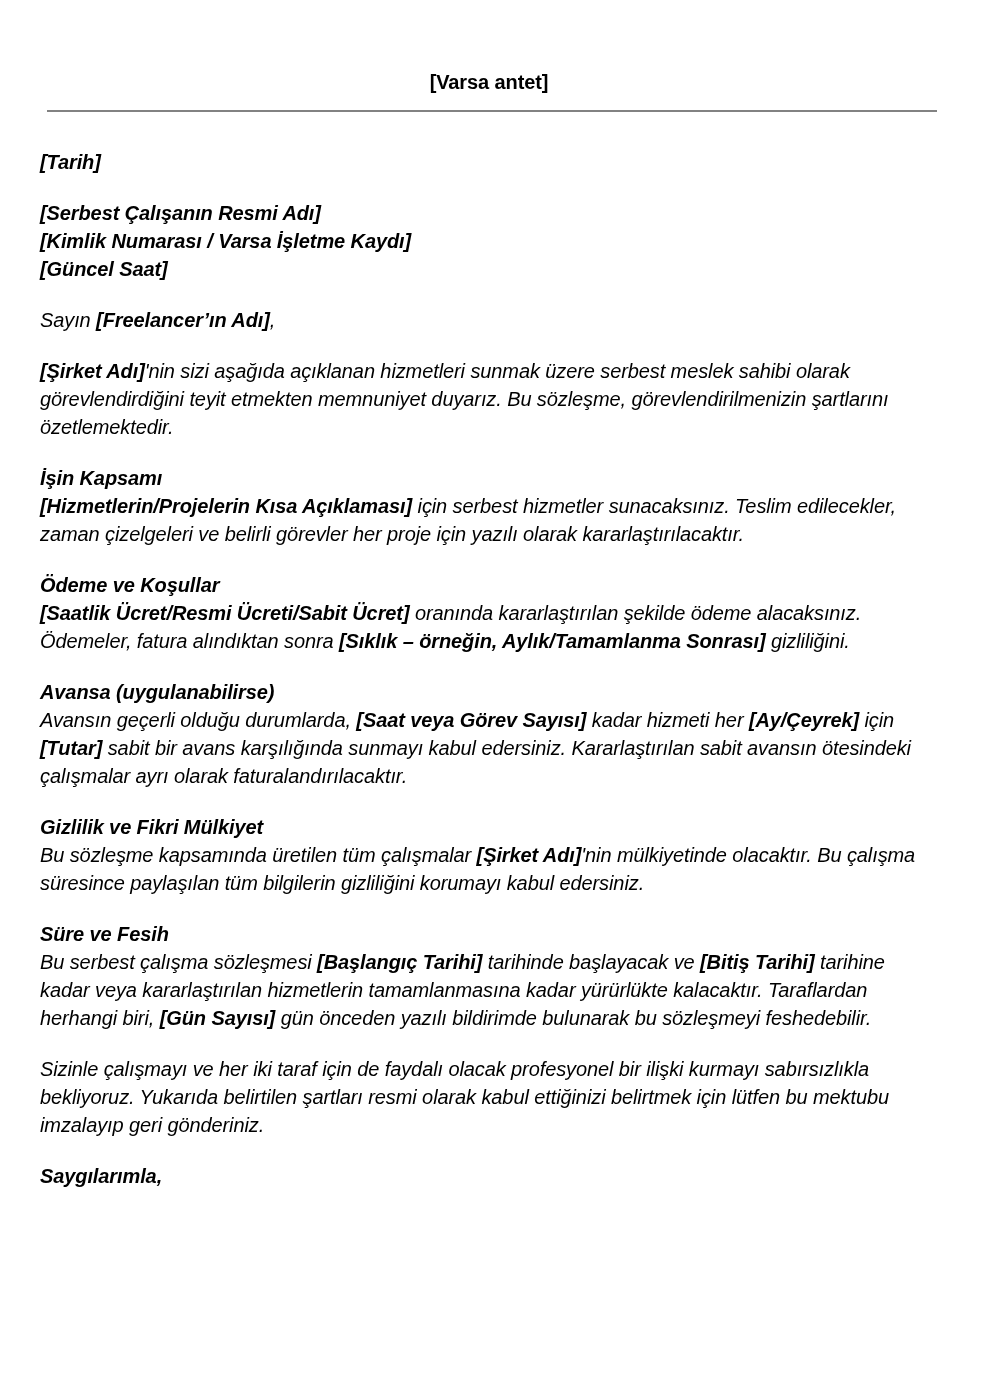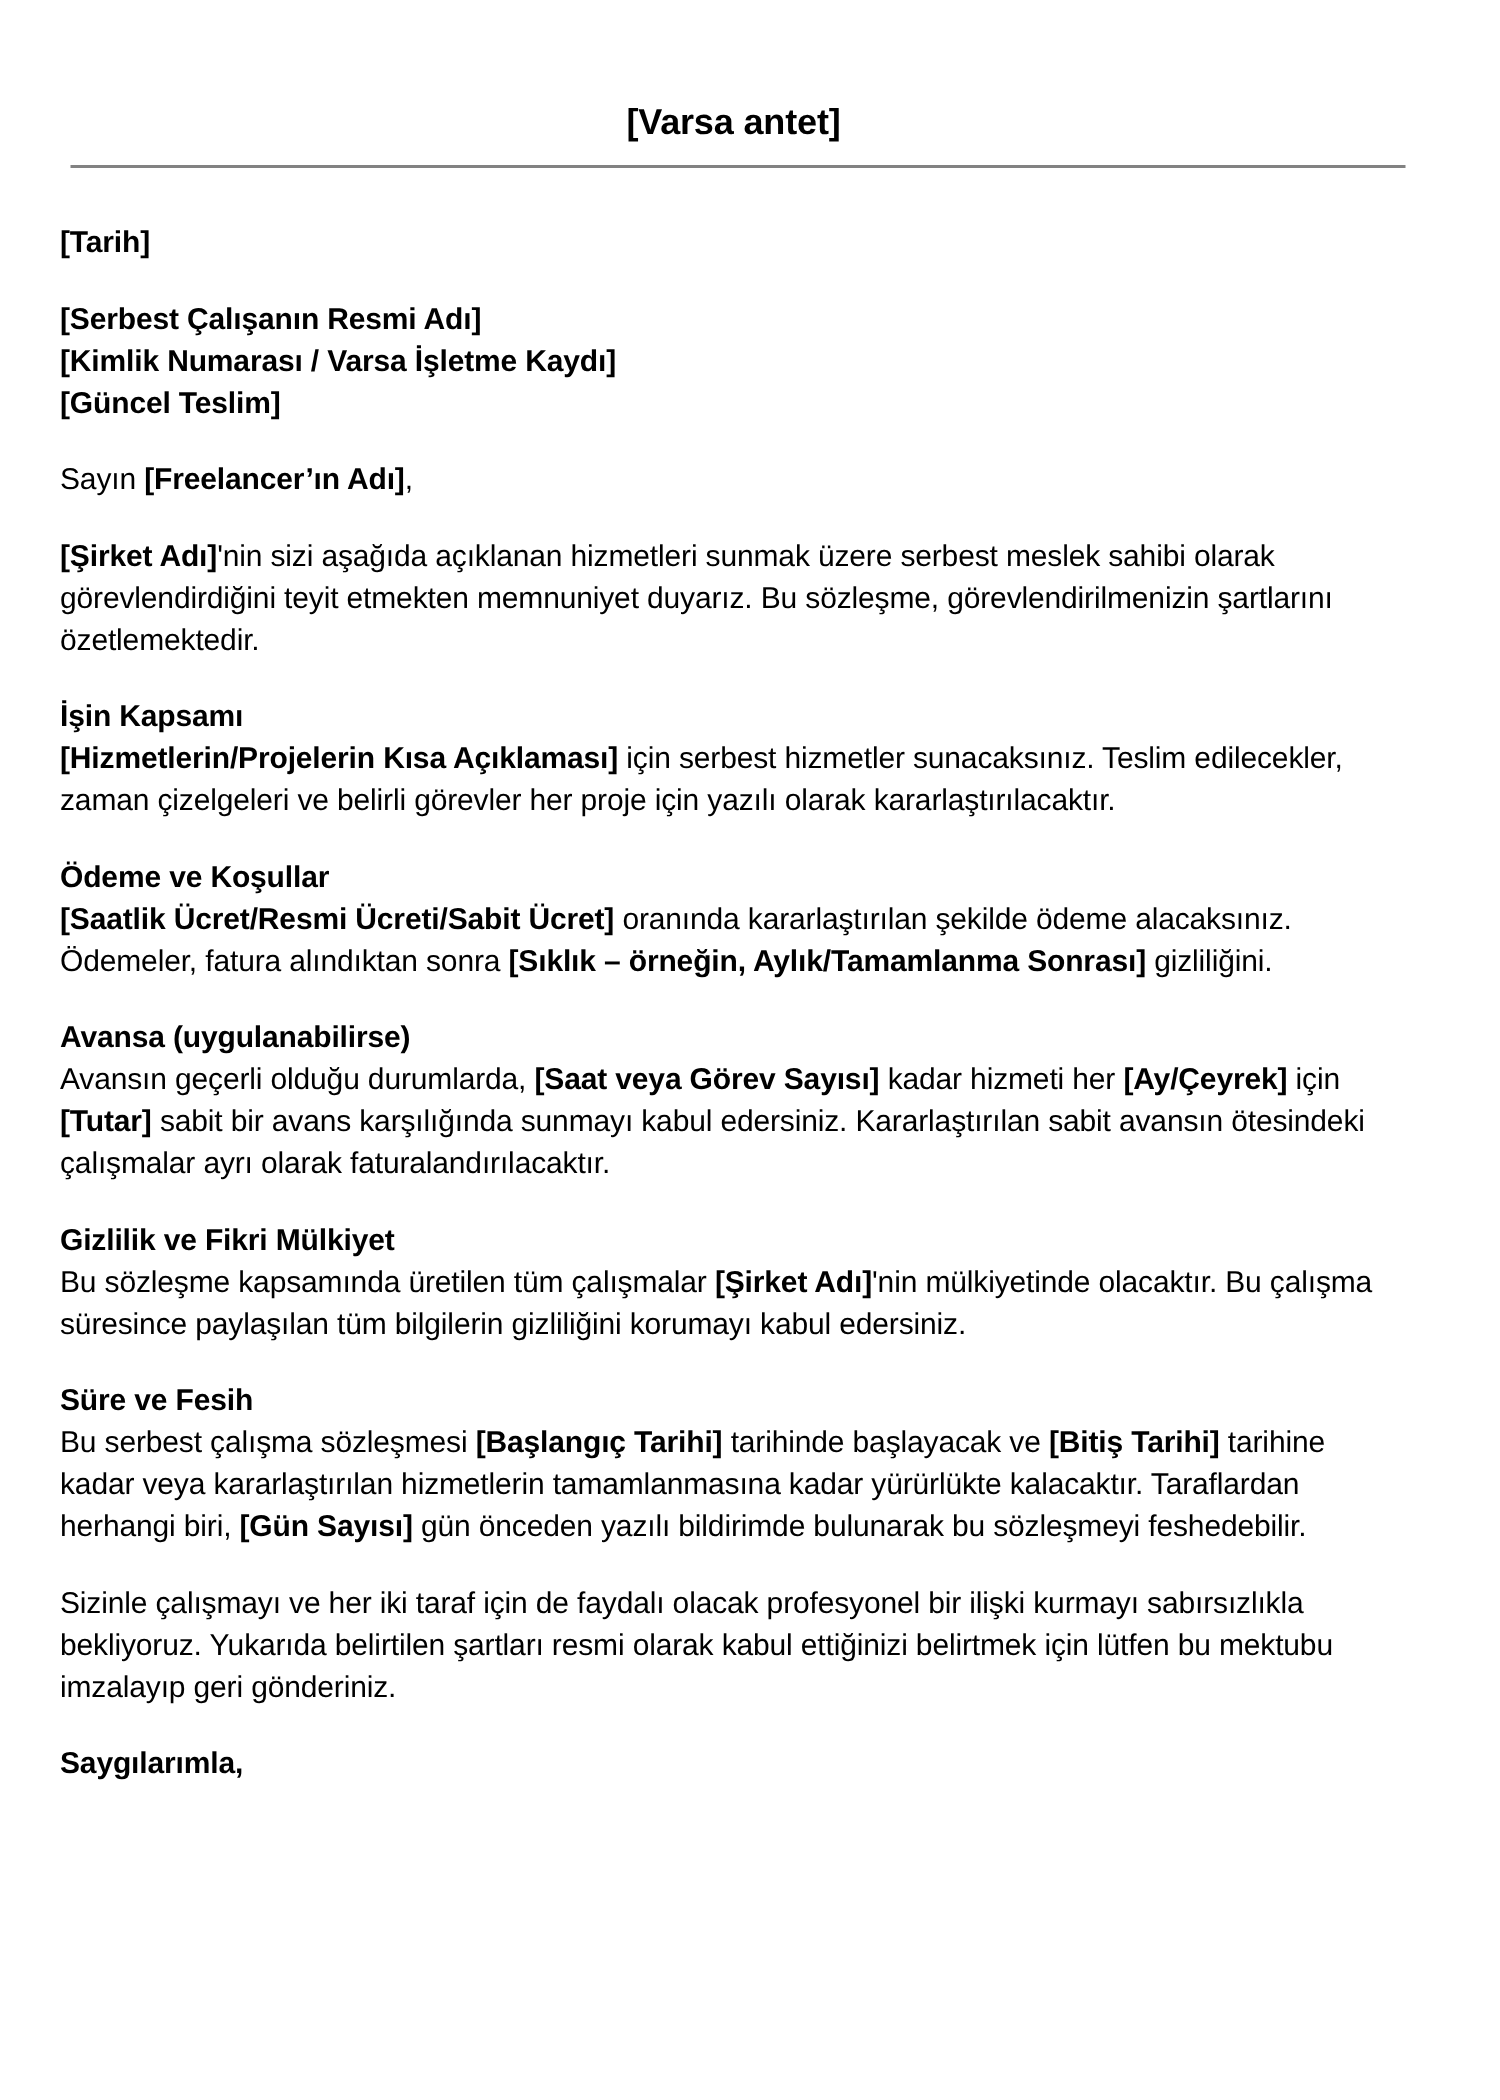--- a/index.html
+++ b/index.html
@@ -16,51 +16,52 @@
   }
   .page {
     box-sizing: border-box;
     width: 1000px;
     min-height: 1400px;
     padding: 68px 62px 40px 40px;
     background: #ffffff;
   }
   .title {
     margin: 0;
-    font-size: 24px;
+    font-size: 20px;
     line-height: 28px;
     font-weight: 700;
     text-align: center;
     letter-spacing: -0.1px;
   }
   hr.divider {
     border: none;
     border-top: 2px solid #828282;
     margin: 14px 1px 36px 7px;
   }
   .para {
     margin: 0 0 23px 0;
     font-size: 20px;
     line-height: 28px;
     font-weight: 400;
     letter-spacing: -0.1px;
+    font-style: italic;
   }
   .para .b {
     font-weight: 700;
   }
 </style>
 </head>
 <body>
 
 <div class="page">
   <p class="title">[Varsa antet]</p>
   <hr class="divider">
   <div>
       <p class="para"><span class="b">[Tarih]</span></p>
-      <p class="para"><span class="b">[Serbest Çalışanın Resmi Adı]</span><br><span class="b">[Kimlik Numarası / Varsa İşletme Kaydı]</span><br><span class="b">[Güncel Teslim]</span></p>
+      <p class="para"><span class="b">[Serbest Çalışanın Resmi Adı]</span><br><span class="b">[Kimlik Numarası / Varsa İşletme Kaydı]</span><br><span class="b">[Güncel Saat]</span></p>
       <p class="para"><span>Sayın </span><span class="b">[Freelancer’ın Adı]</span><span>,</span></p>
       <p class="para"><span class="b">[Şirket Adı]</span><span>'nin sizi aşağıda açıklanan hizmetleri sunmak üzere serbest meslek sahibi olarak görevlendirdiğini teyit etmekten memnuniyet duyarız. Bu sözleşme, görevlendirilmenizin şartlarını özetlemektedir.</span></p>
       <p class="para"><span class="b">İşin Kapsamı</span><br><span class="b">[Hizmetlerin/Projelerin Kısa Açıklaması]</span><span> için serbest hizmetler sunacaksınız. Teslim edilecekler, zaman çizelgeleri ve belirli görevler her proje için yazılı olarak kararlaştırılacaktır.</span></p>
       <p class="para"><span class="b">Ödeme ve Koşullar</span><br><span class="b">[Saatlik Ücret/Resmi Ücreti/Sabit Ücret]</span><span> oranında kararlaştırılan şekilde ödeme alacaksınız. Ödemeler, fatura alındıktan sonra </span><span class="b">[Sıklık – örneğin, Aylık/Tamamlanma Sonrası]</span><span> gizliliğini.</span></p>
       <p class="para"><span class="b">Avansa (uygulanabilirse)</span><br><span>Avansın geçerli olduğu durumlarda, </span><span class="b">[Saat veya Görev Sayısı]</span><span> kadar hizmeti her </span><span class="b">[Ay/Çeyrek]</span><span> için </span><span class="b">[Tutar]</span><span> sabit bir avans karşılığında sunmayı kabul edersiniz. Kararlaştırılan sabit avansın ötesindeki çalışmalar ayrı olarak faturalandırılacaktır.</span></p>
       <p class="para"><span class="b">Gizlilik ve Fikri Mülkiyet</span><br><span>Bu sözleşme kapsamında üretilen tüm çalışmalar </span><span class="b">[Şirket Adı]</span><span>'nin mülkiyetinde olacaktır. Bu çalışma süresince paylaşılan tüm bilgilerin gizliliğini korumayı kabul edersiniz.</span></p>
       <p class="para"><span class="b">Süre ve Fesih</span><br><span>Bu serbest çalışma sözleşmesi </span><span class="b">[Başlangıç Tarihi]</span><span> tarihinde başlayacak ve </span><span class="b">[Bitiş Tarihi]</span><span> tarihine kadar veya kararlaştırılan hizmetlerin tamamlanmasına kadar yürürlükte kalacaktır. Taraflardan herhangi biri, </span><span class="b">[Gün Sayısı]</span><span> gün önceden yazılı bildirimde bulunarak bu sözleşmeyi feshedebilir.</span></p>
       <p class="para"><span>Sizinle çalışmayı ve her iki taraf için de faydalı olacak profesyonel bir ilişki kurmayı sabırsızlıkla bekliyoruz. Yukarıda belirtilen şartları resmi olarak kabul ettiğinizi belirtmek için lütfen bu mektubu imzalayıp geri gönderiniz.</span></p>
       <p class="para"><span class="b">Saygılarımla,</span></p>
     </div>

